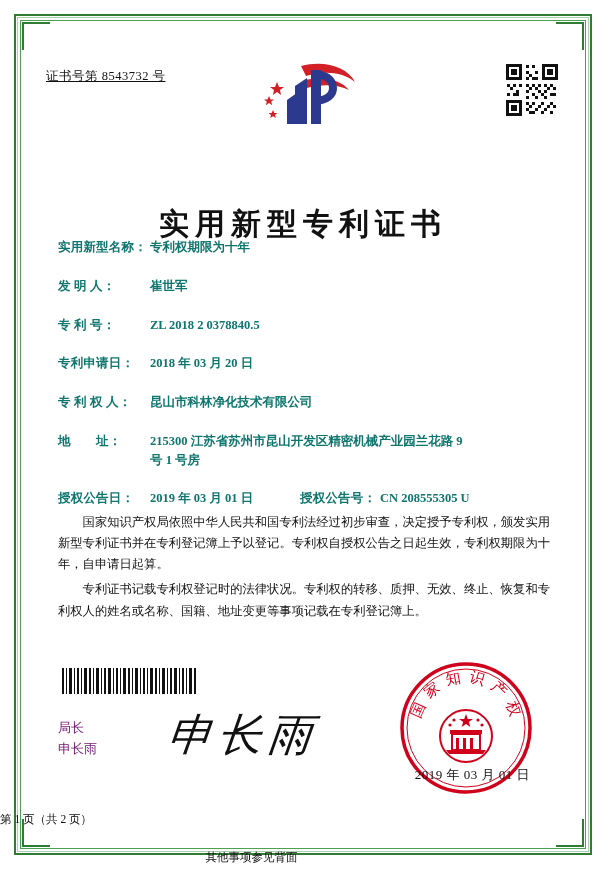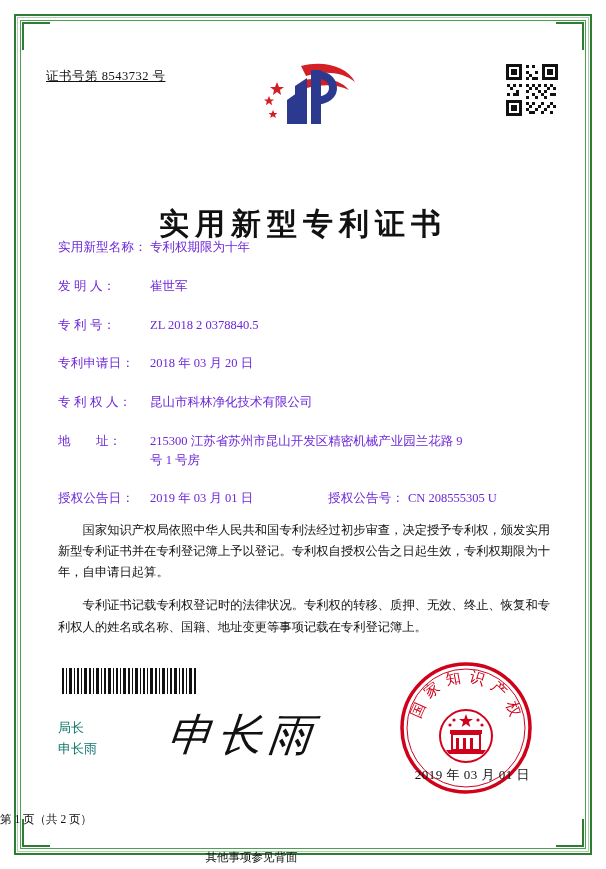--- a/index.html
+++ b/index.html
@@ -104,21 +104,22 @@
   }
 
   
   .fields {
     position: absolute;
     left: 58px;
     top: 238px;
     width: 492px;
     font-size: 12.5px;
     line-height: 1.5;
-    color: #6d28d9;
+    color: #0f766e;
+    font-weight: bold;
   }
   .field-row {
     display: flex;
     align-items: flex-start;
     margin-bottom: 20px;
     white-space: nowrap;
   }
   .field-label {
     width: 92px;
     flex: 0 0 92px;
@@ -127,21 +128,20 @@
   .field-value {
     flex: 1 1 auto;
     white-space: normal;
   }
   .field-value .line2 {
     display: block;
   }
   .inline-pair {
     display: flex;
     width: 100%;
-    gap: 28px;
   }
   .inline-pair .left {
     flex: 0 0 242px;
     display: flex;
   }
   .inline-pair .right {
     flex: 1 1 auto;
     display: flex;
     justify-content: center;
   }
@@ -155,41 +155,41 @@
     position: absolute;
     left: 58px;
     top: 508px;
     width: 492px;
     font-size: 12.3px;
     line-height: 1.72;
     text-align: justify;
     color: #111;
   }
   .paras p {
-    margin: 12px 0 2px 0;
+    margin: 4px 0 2px 0;
     text-indent: 2em;
   }
 
   
   .barcode {
     position: absolute;
     left: 62px;
     top: 668px;
     width: 136px;
     height: 26px;
   }
 
   
   .sig-labels {
     position: absolute;
     left: 58px;
     top: 718px;
     font-size: 13px;
     line-height: 1.6;
-    color: #0f766e;
+    color: #701a75;
   }
   .sig-script {
     position: absolute;
     left: 168px;
     top: 706px;
     font-size: 44px;
     font-family: "Liberation Serif", "DejaVu Serif", serif;
     font-style: italic;
     letter-spacing: 6px;
     color: #111;

